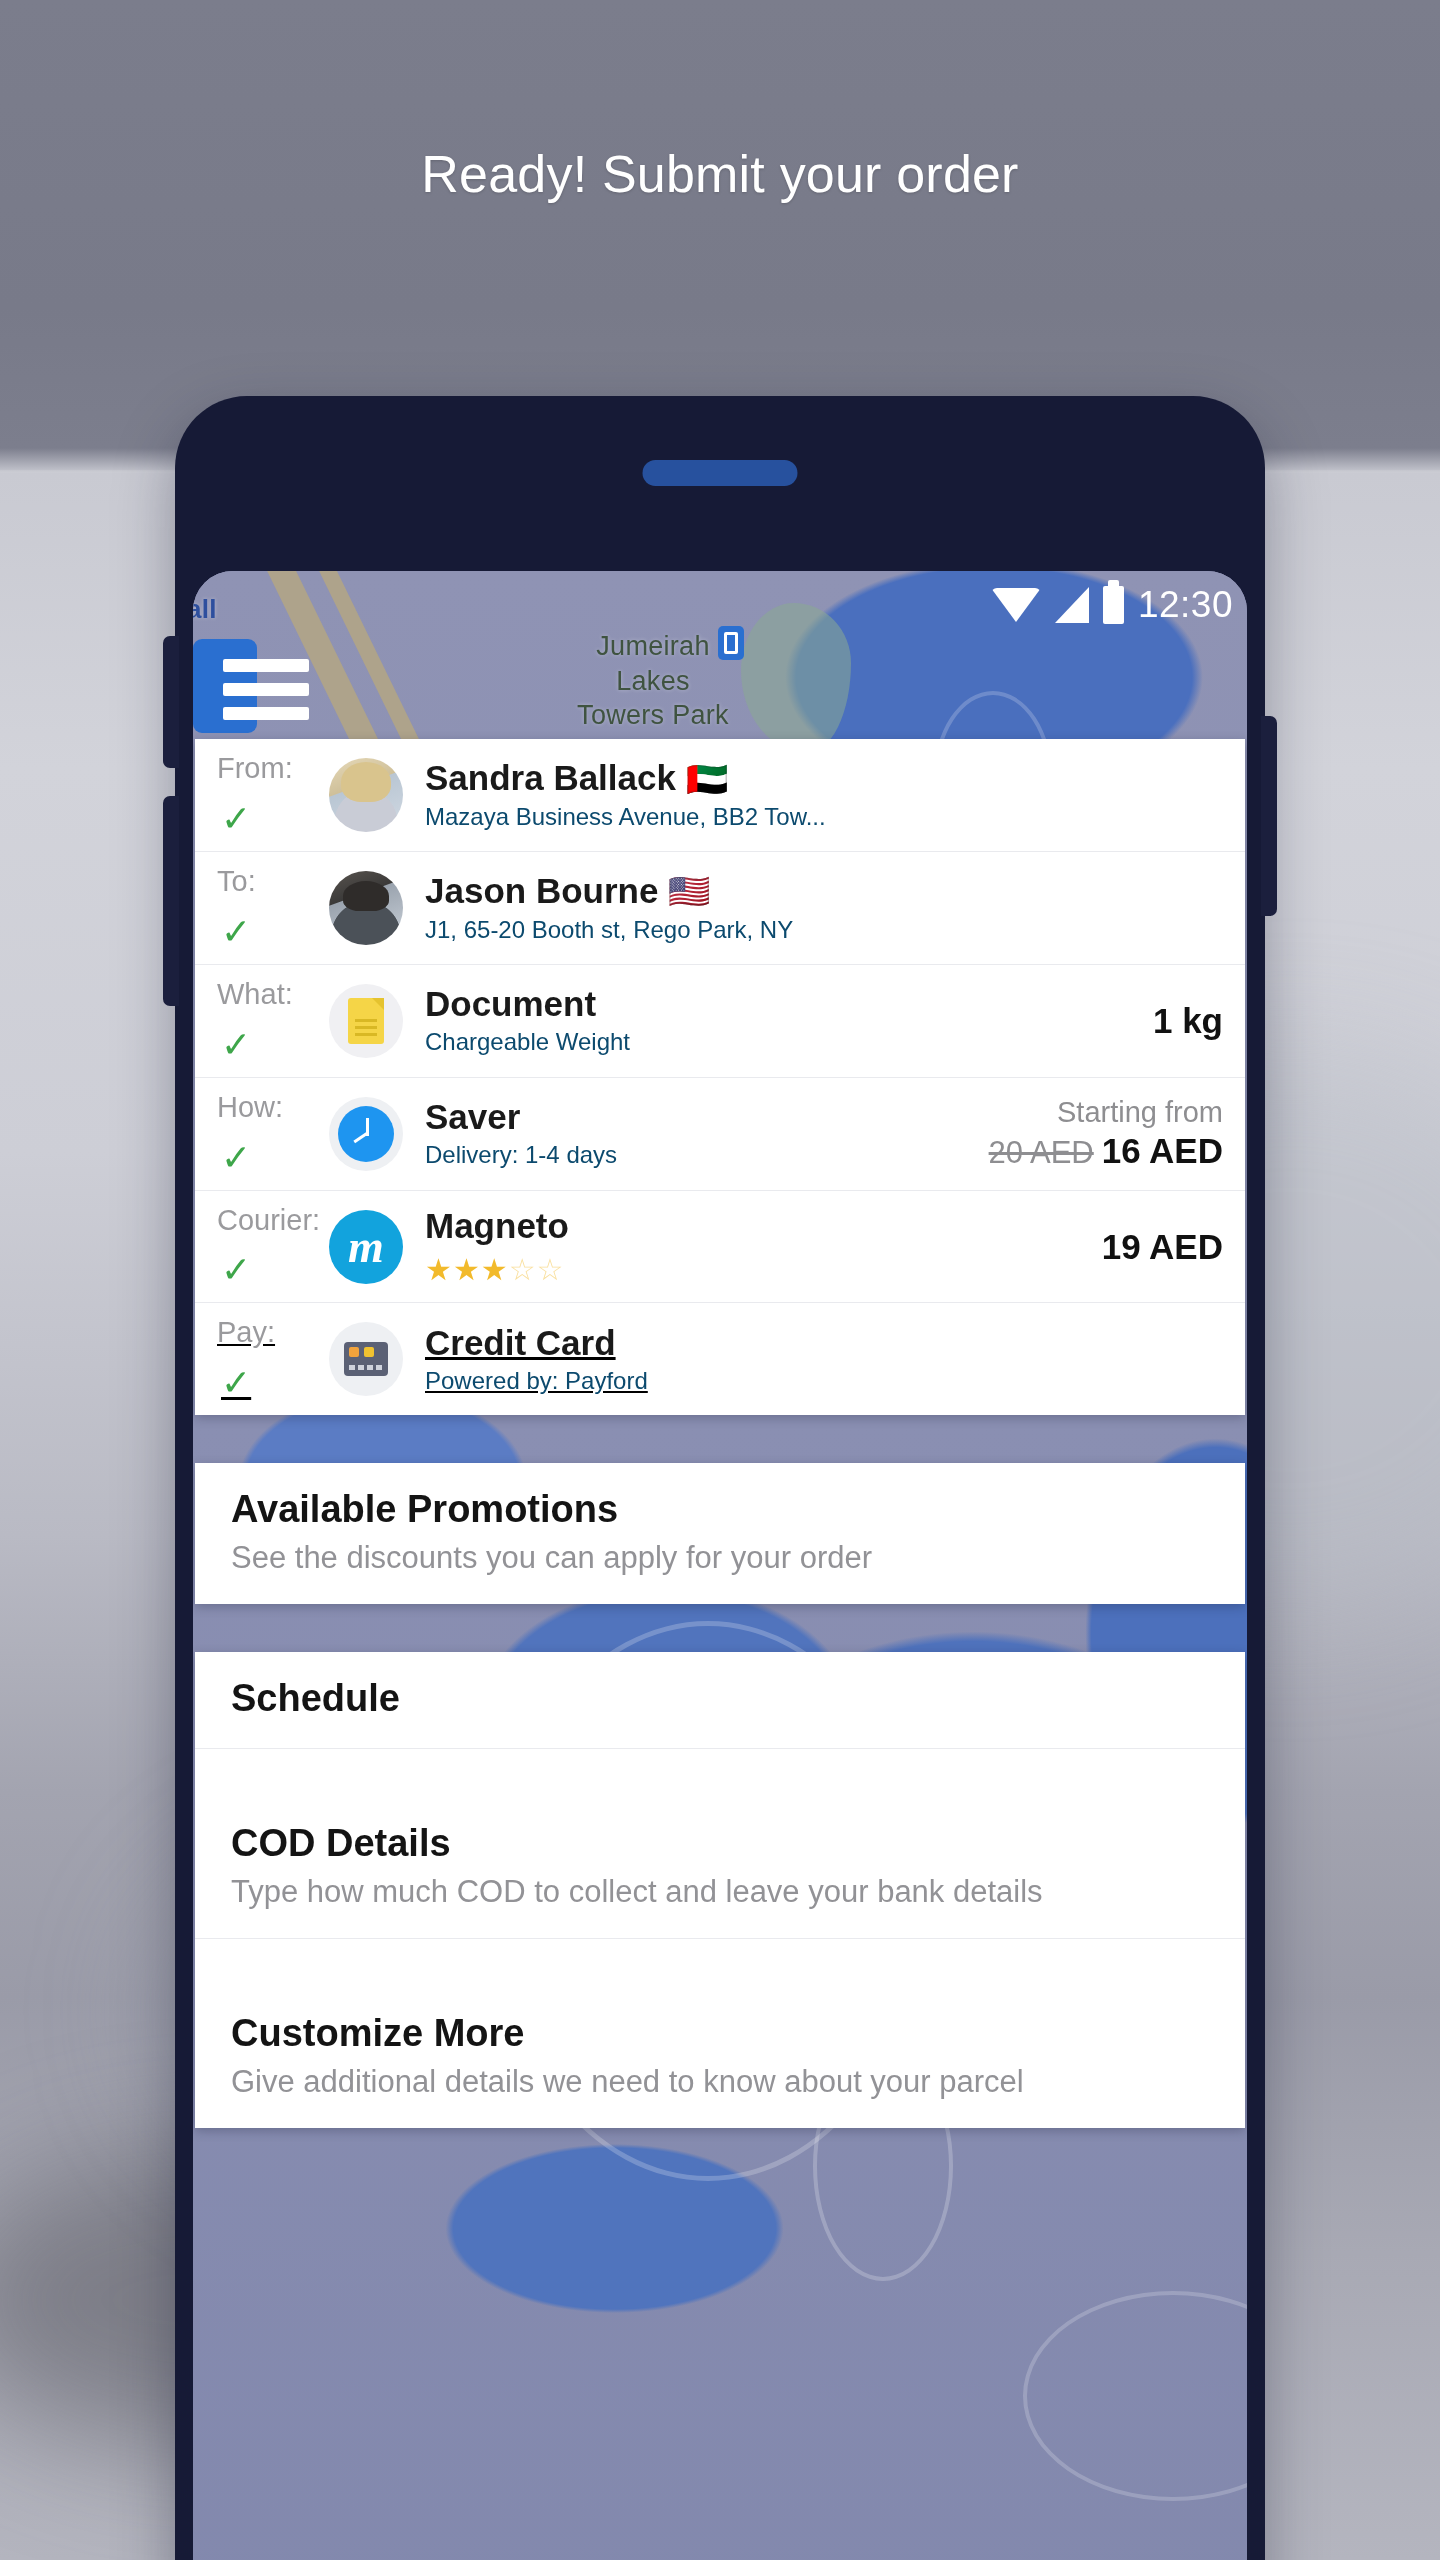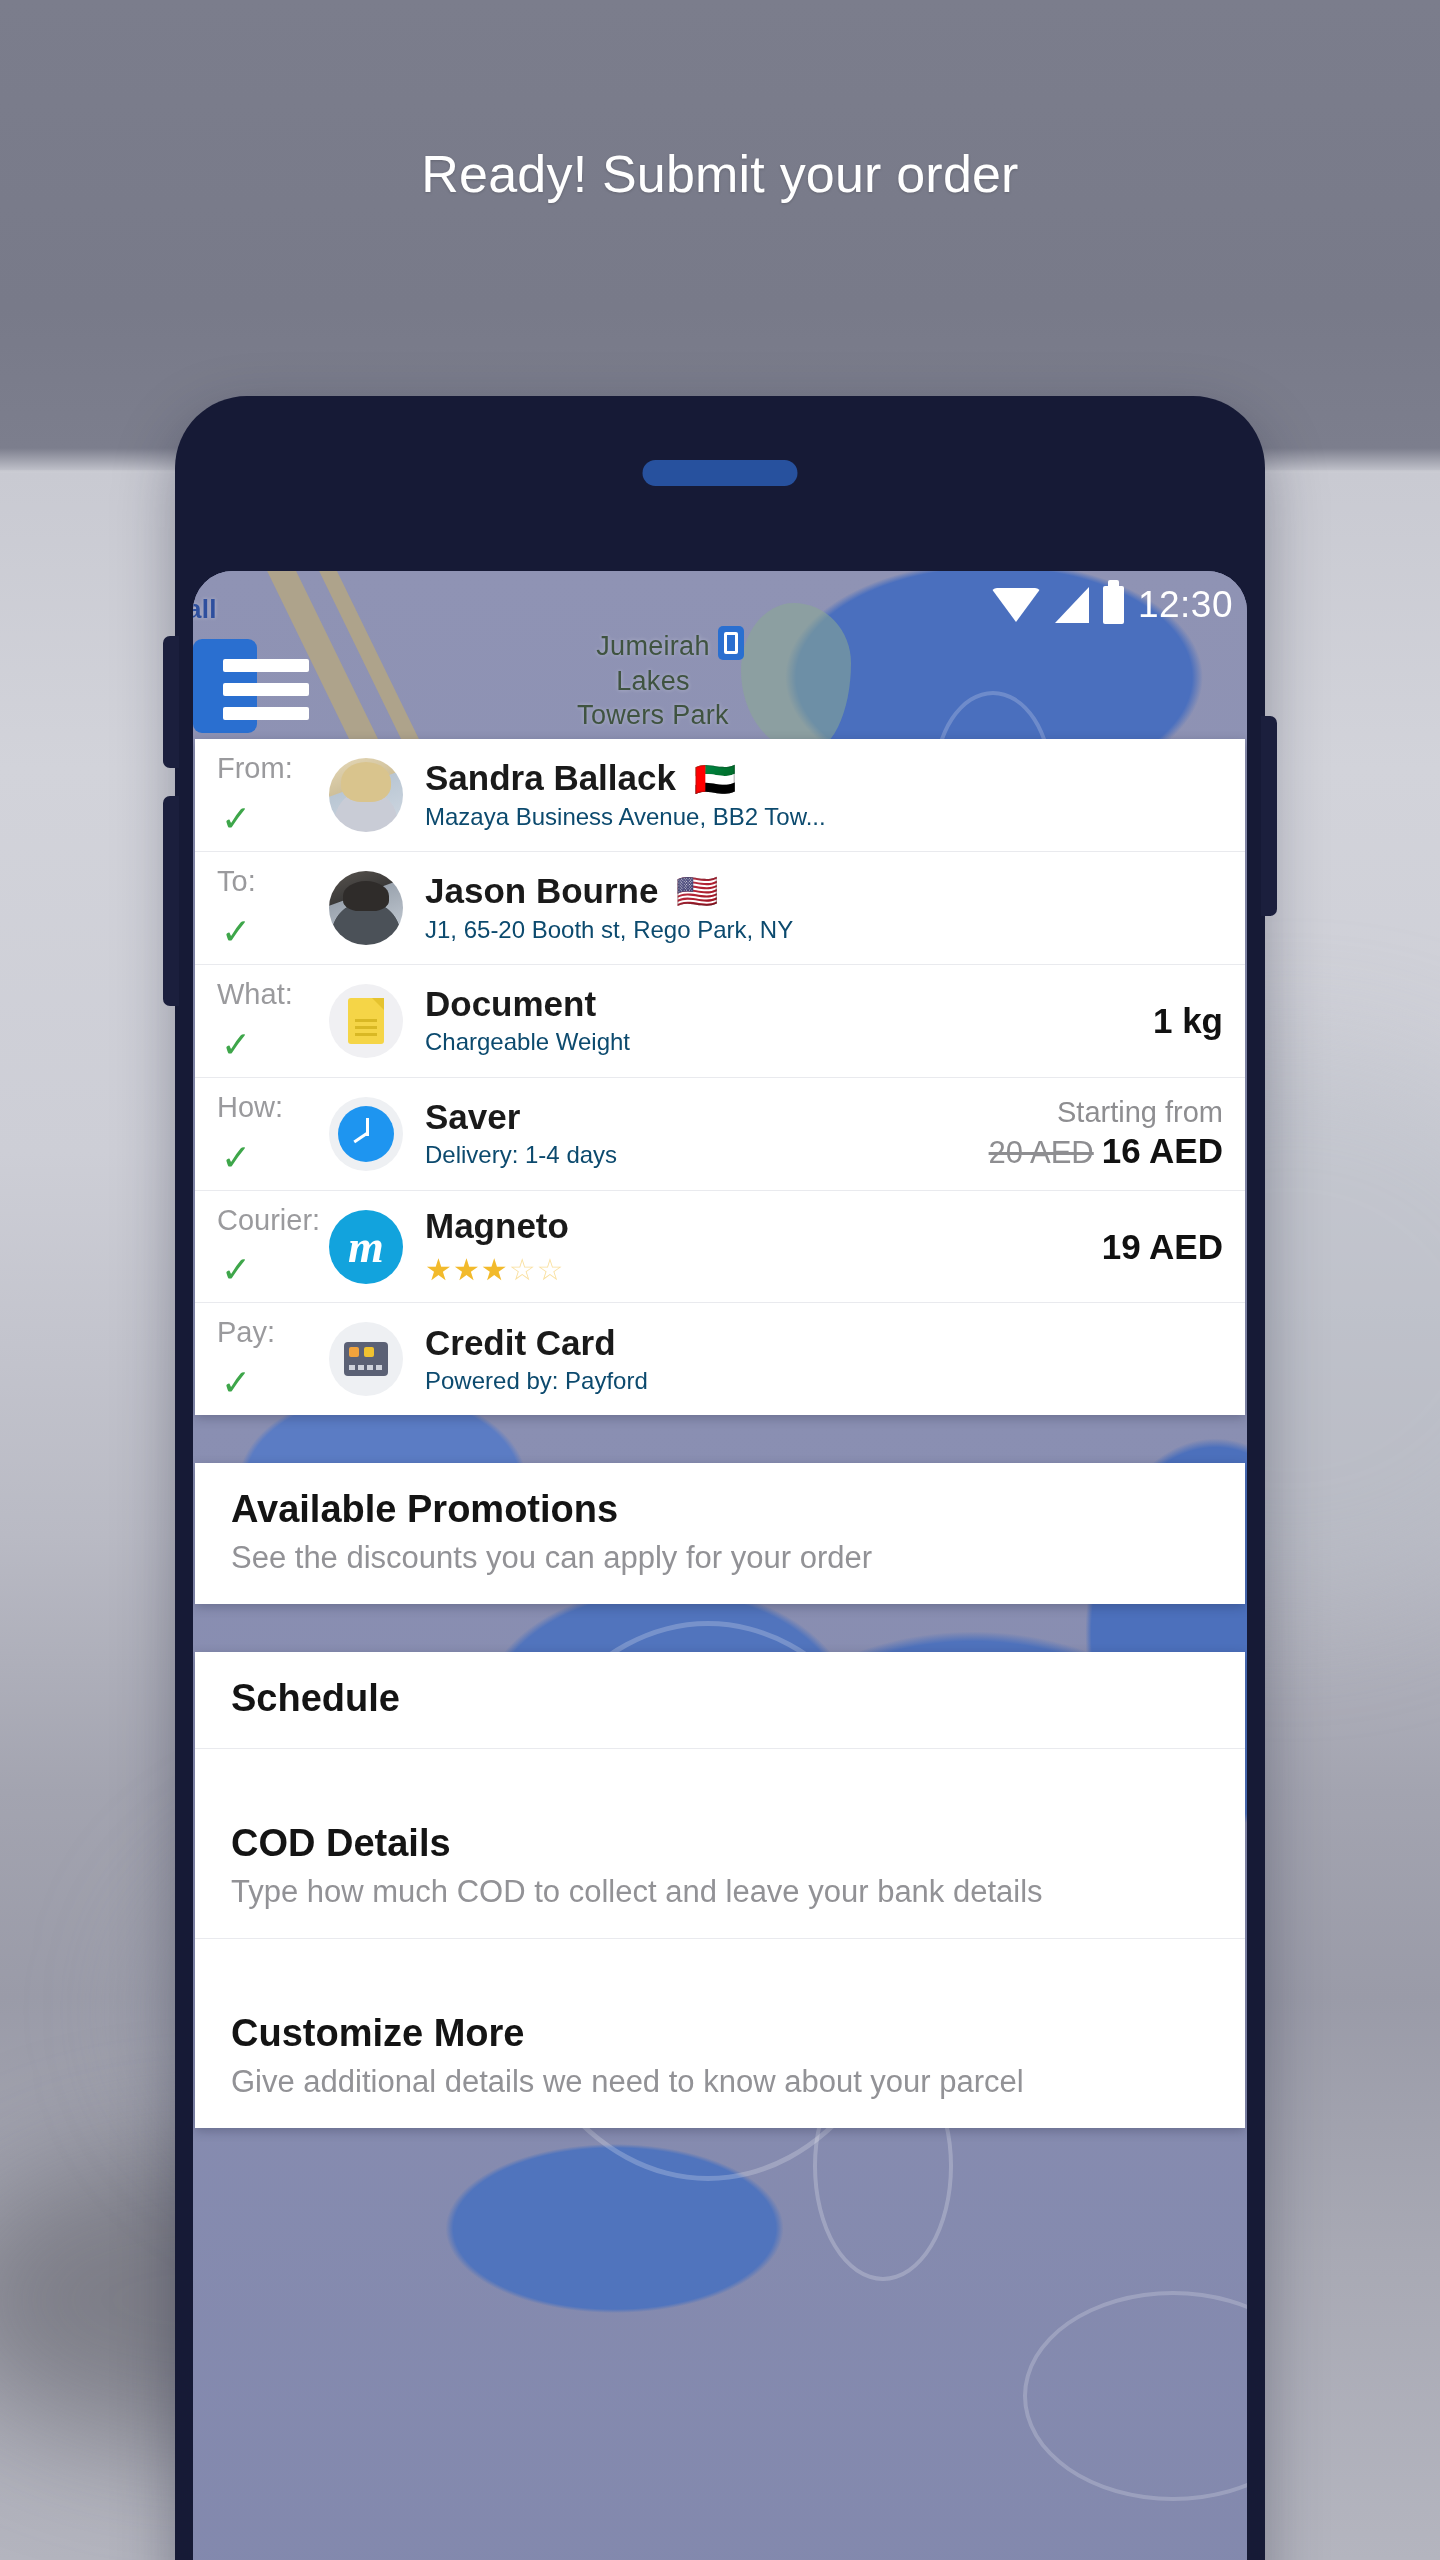--- a/index.html
+++ b/index.html
@@ -220,21 +220,21 @@
     box-shadow: 0 3px 10px rgba(20,22,45,.26);
   }
   .card.summary { margin-bottom: 22px; }
 
   .srow {
     display: flex; align-items: center;
     padding: 14px 22px;
     border-bottom: 1px solid #e9eaee;
     min-height: 108px;
   }
-  .srow:last-child { border-bottom: none; }
+  .srow:last-child { border-bottom: none; text-decoration: underline; }
 
   .lbl-col {
     width: 112px; flex: 0 0 112px;
     display: flex; flex-direction: column; align-items: flex-start;
     justify-content: center; gap: 16px;
   }
   .lbl { color: #9a9a9d; font-size: 29px; line-height: 1.1; }
   .tick {
     color: #3ea64a; font-size: 36px; line-height: 1; font-weight: 400;
     margin-left: 4px;
@@ -308,21 +308,21 @@
   }
   .cc::after {
     content:""; position:absolute; left:5px; bottom:6px; width:6px; height:5px;
     background:#cfd3dd;
     box-shadow: 9px 0 0 #cfd3dd, 18px 0 0 #cfd3dd, 27px 0 0 #cfd3dd;
   }
 
   .mid { flex: 1 1 auto; min-width: 0; }
   .title {
     font-size: 35px; font-weight: 700; color: #1a1a1a;
-    line-height: 1.15; display:flex; align-items:center; gap:18px;
+    line-height: 1.15; display:flex; align-items:center; gap:10px;
     white-space: nowrap;
   }
   .sub {
     font-size: 24px; color: #0c4a6e; line-height: 1.2; margin-top: 4px;
     white-space: nowrap; overflow: hidden; text-overflow: ellipsis;
   }
   .flag { font-size: 34px; line-height:1; }
   .stars { font-size: 30px; color: #f2ba2b; letter-spacing: 1px; margin-top: 5px; }
   .stars .off { color: #f2ba2b; opacity:.45; }
 

